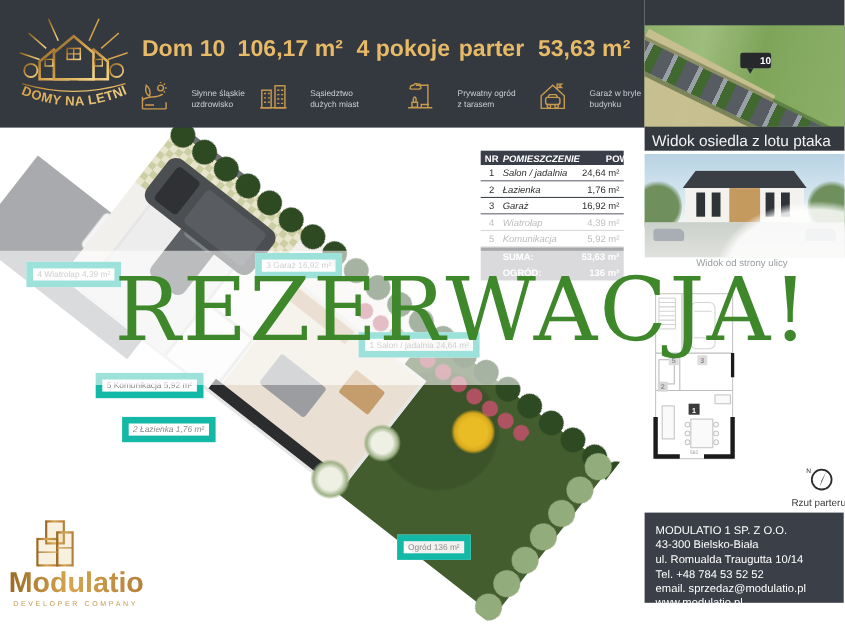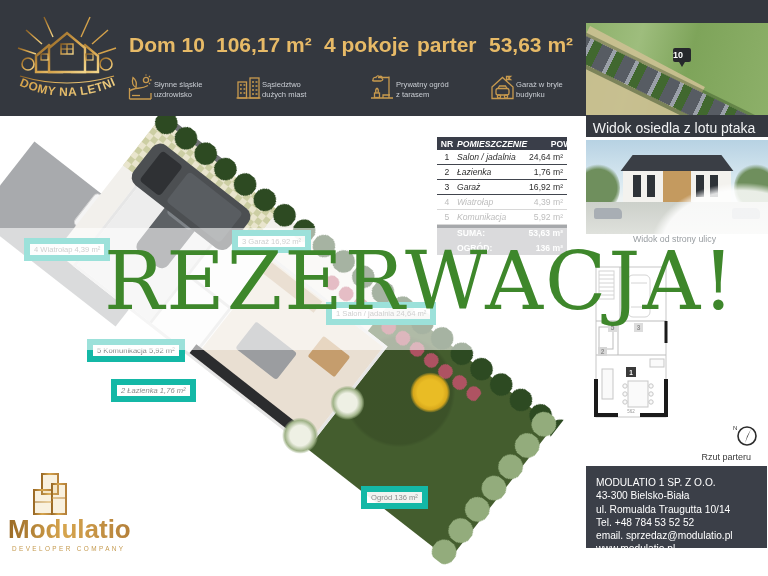--- a/index.html
+++ b/index.html
@@ -3,53 +3,53 @@
 <meta charset="utf-8">
 <style>
   html,body{margin:0;padding:0;}
   .page{position:relative;width:768px;height:576px;background:#ffffff;overflow:hidden;
         font-family:"Liberation Sans",sans-serif;}
   
   .header{position:absolute;left:0;top:0;width:586px;height:116px;background:#34383f;}
   .hdr-right{position:absolute;left:586px;top:0;width:182px;height:137px;background:#34383f;}
   .stat{position:absolute;top:33px;font-size:21px;font-weight:bold;color:#e7ba67;white-space:nowrap;}
   .st1{left:129px;} .st2{left:216px;} .st3{left:324px;} .st4{left:417px;} .st5{left:489px;}
-  .feature{position:absolute;top:74px;display:flex;gap:0;align-items:flex-start;}
+  .feature{position:absolute;top:74px;display:flex;gap:20px;align-items:flex-start;}
   .f1{left:127px;} .f2{left:235px;} .f3{left:369px;} .f4{left:489px;}
   .feature .flabel{font-size:7.6px;line-height:9.5px;color:#caced4;padding-top:6px;}
   .ficon{width:27px;height:27px;flex:0 0 27px;}
   
   .aerial{position:absolute;left:586px;top:23px;width:182px;height:92px;overflow:hidden;
     background:linear-gradient(105deg,#8db06a 0%,#9ebd7d 28%,#7ea45a 55%,#8db069 100%);}
   .a-field{position:absolute;left:-34px;top:26px;width:130px;height:130px;background:#ccc092;
     transform:rotate(28deg);opacity:.9;}
   .a-row{position:absolute;left:-6px;top:10px;width:250px;height:26px;transform:rotate(26deg);
     transform-origin:0 0;background:repeating-linear-gradient(90deg,#575c63 0 12px,#9aa0a8 12px 16px,#41682f 16px 25px);
     box-shadow:0 4px 0 rgba(34,60,24,.45),0 -3px 0 rgba(34,60,24,.35);}
-  .a-pin{position:absolute;left:87px;top:25px;width:18px;height:14px;background:#26282c;color:#fff;
-    font-size:9px;font-weight:bold;text-align:left;line-height:14px;border-radius:2px;}
+  .a-pin{position:absolute;left:87px;top:25px;width:28px;height:14px;background:#26282c;color:#fff;
+    font-size:9px;font-weight:bold;text-align:right;line-height:14px;border-radius:2px;}
   .a-pin::after{content:"";position:absolute;left:6px;top:14px;border:3px solid transparent;border-top:5px solid #26282c;}
   .cap1{position:absolute;left:586px;top:120px;width:176px;text-align:center;font-size:14px;color:#f2f3f4;}
   .street{position:absolute;left:586px;top:140px;width:182px;height:94px;overflow:hidden;
     background:linear-gradient(#b7d2e3,#dcebf2 48%,#eef3f3 62%);}
   .s-hedge{position:absolute;width:44px;height:52px;border-radius:50%;
     background:radial-gradient(circle,#6f8f5d 0 55%,rgba(111,143,93,0) 70%);top:22px;}
   .s-roof{position:absolute;left:31px;top:15px;width:120px;height:16px;background:#3a3e45;
     clip-path:polygon(3% 100%,13% 0,87% 0,97% 100%);}
   .s-body{position:absolute;left:37px;top:31px;width:108px;height:31px;background:#f3f2ee;}
   .s-wood{position:absolute;left:77px;top:31px;width:28px;height:31px;background:#c49a5f;}
   .s-win{position:absolute;top:35px;width:8px;height:22px;background:#2e3338;}
   .s-ground{position:absolute;left:0;top:62px;width:182px;height:32px;background:linear-gradient(#ccd0ca,#dfe1dc);}
   .s-car{position:absolute;top:68px;width:28px;height:11px;background:#a8aeb4;border-radius:3px 5px 2px 2px;}
   .s-wash{position:absolute;right:-26px;bottom:-14px;width:150px;height:70px;
     background:radial-gradient(ellipse at 65% 100%,rgba(255,255,255,.85) 0 58%,rgba(255,255,255,0) 66%);}
   .cap2{position:absolute;left:586px;top:234px;width:177px;text-align:center;font-size:8.8px;color:#989da1;}
   .plan2d{position:absolute;left:588px;top:263px;}
   .compass{position:absolute;left:726px;top:421px;}
-  .cap3{position:absolute;left:574px;top:452px;width:177px;text-align:right;font-size:9px;color:#3a3a3a;}
+  .cap3{position:absolute;left:592px;top:452px;width:177px;text-align:right;font-size:9px;color:#3a3a3a;}
   .contact{position:absolute;left:586px;top:466px;width:181px;height:82px;background:#3b3f48;
     color:#ffffff;font-size:10.2px;line-height:13.3px;padding:10px 0 0 10px;box-sizing:border-box;}
   
   .rtable{position:absolute;left:437px;top:137px;width:130px;z-index:20;font-size:8.6px;}
   .trow{display:flex;align-items:center;background:rgba(255,255,255,.85);}
   .thead{height:13px;background:#3a3e49;color:#fff;font-weight:bold;}
   .tr{height:14px;color:#2e2e2e;}
   .tr.solid{border-bottom:1.6px solid #41454e;}
   .tr.faded{color:#bdbdbd;border-bottom:1px solid #d8d8d8;}
   .tsum{height:15px;background:rgba(146,149,153,.82);color:#fff;font-weight:bold;}

